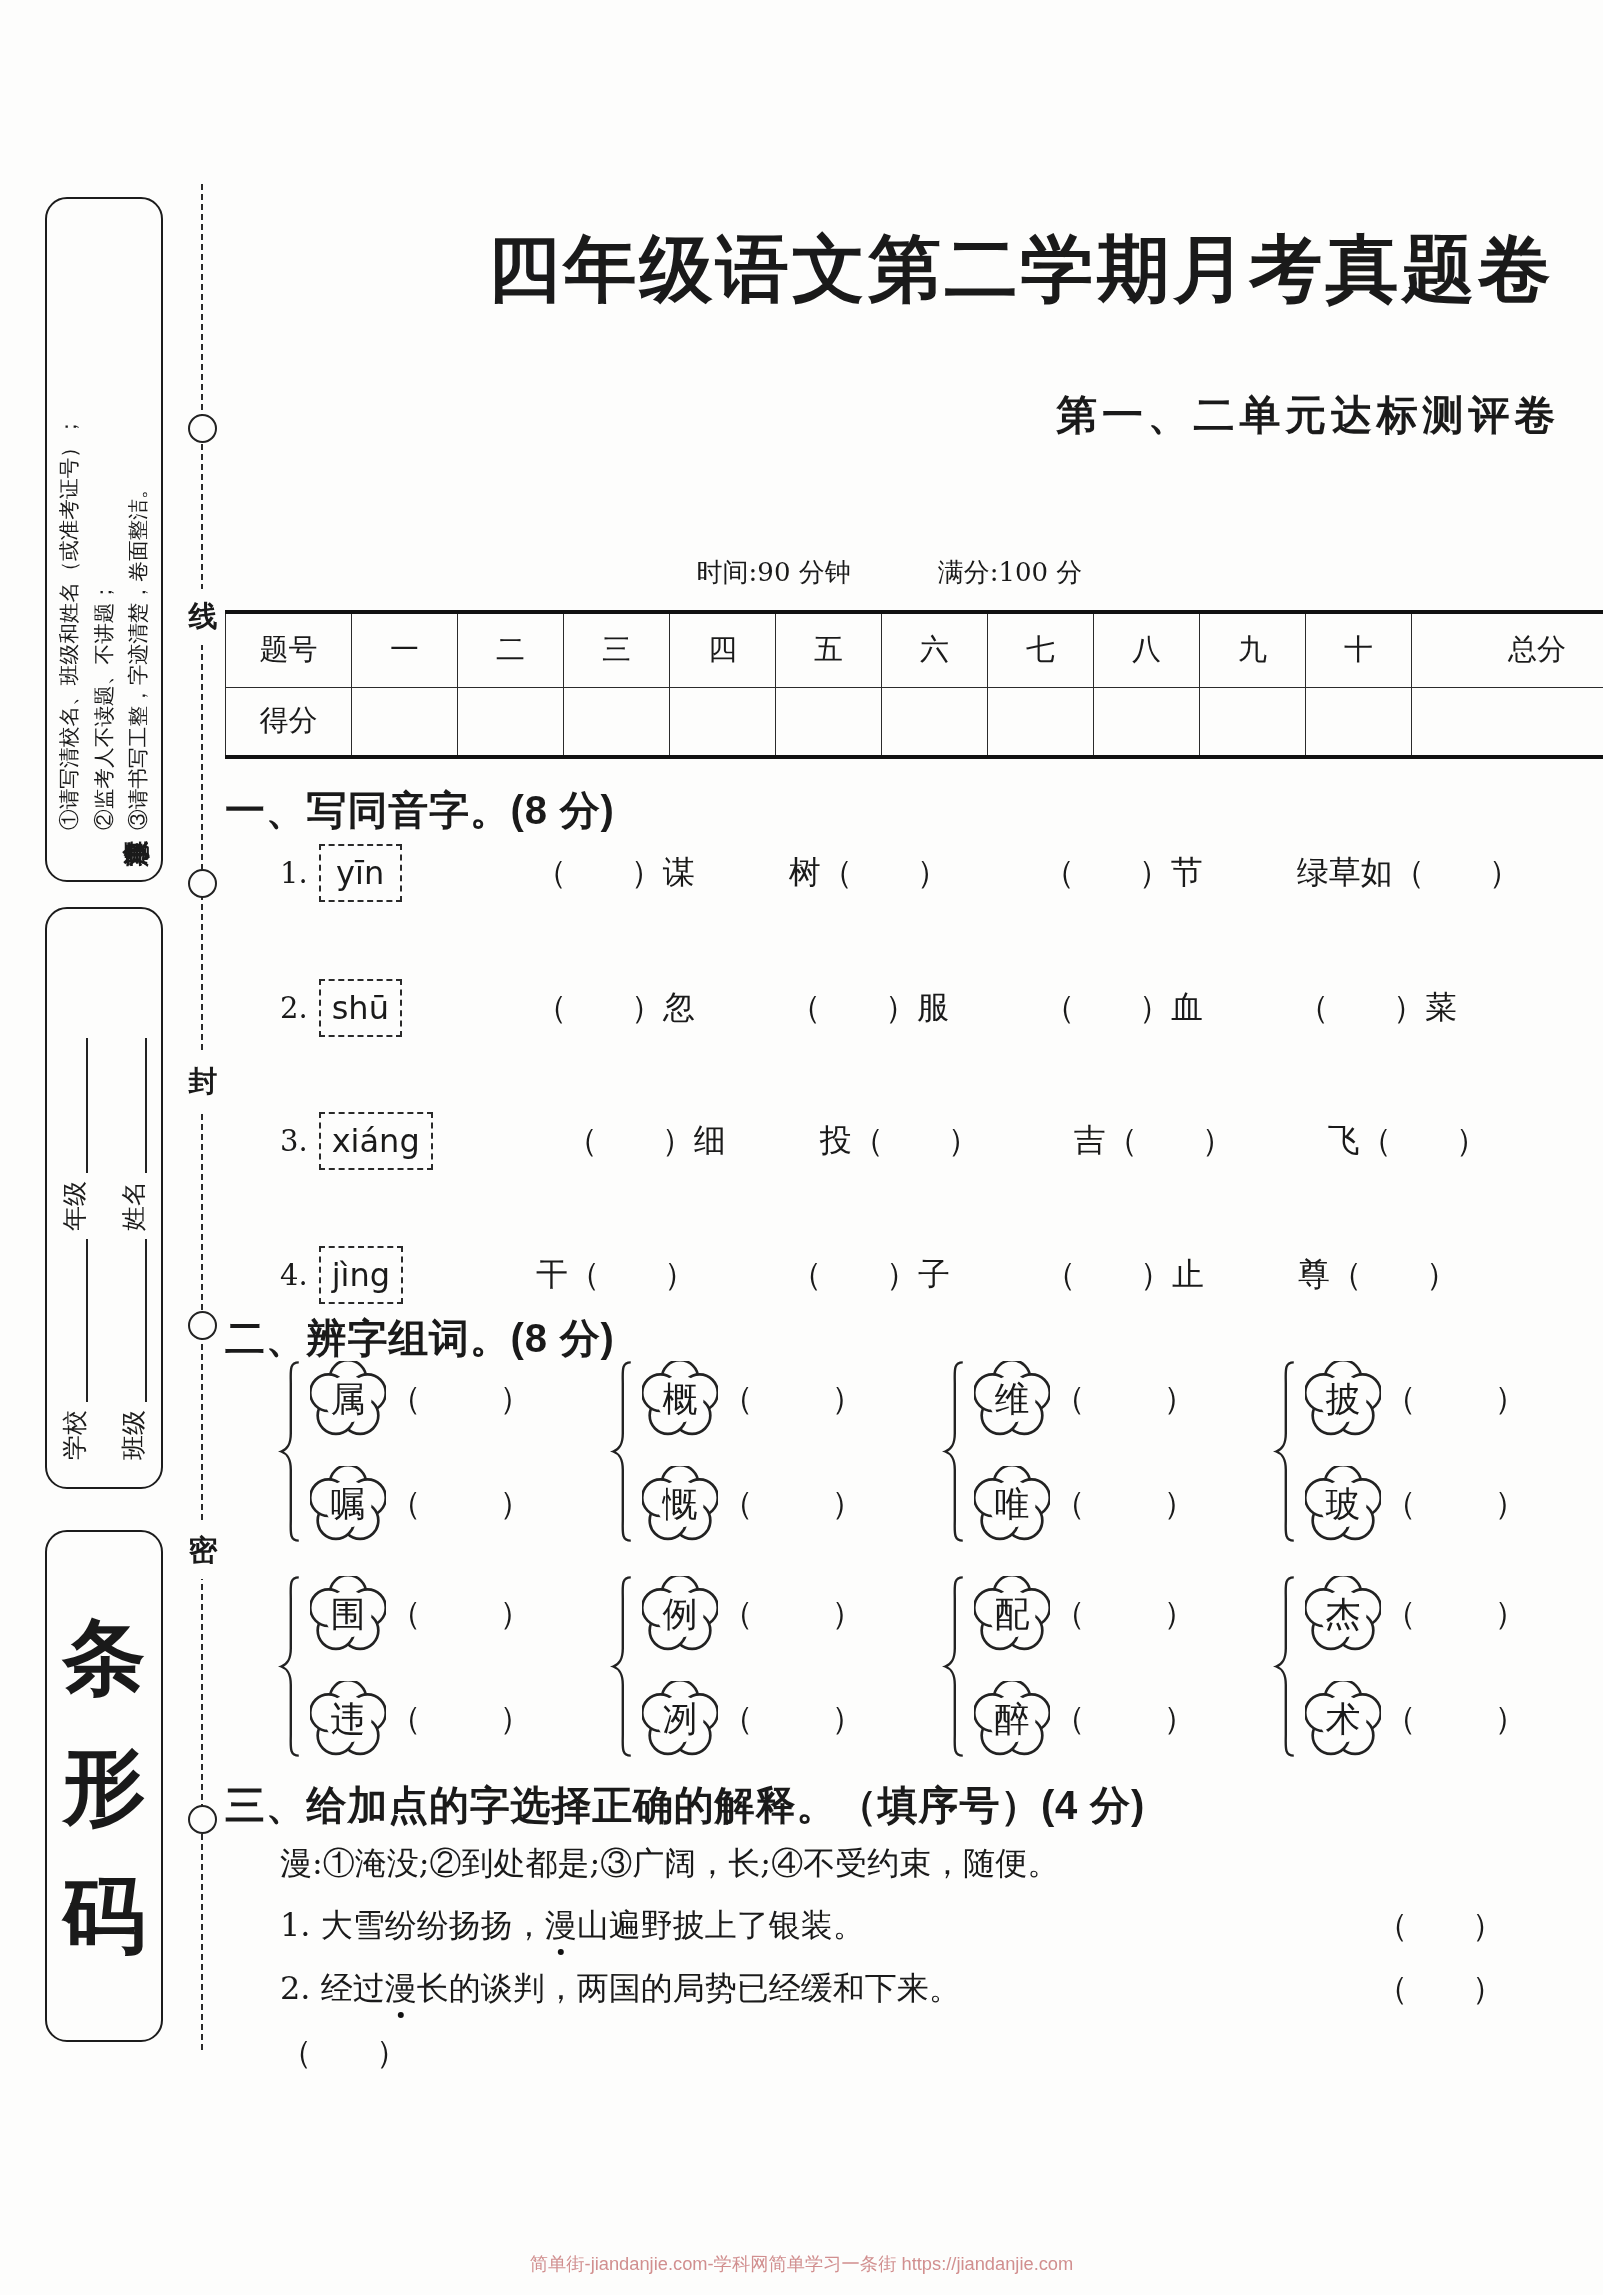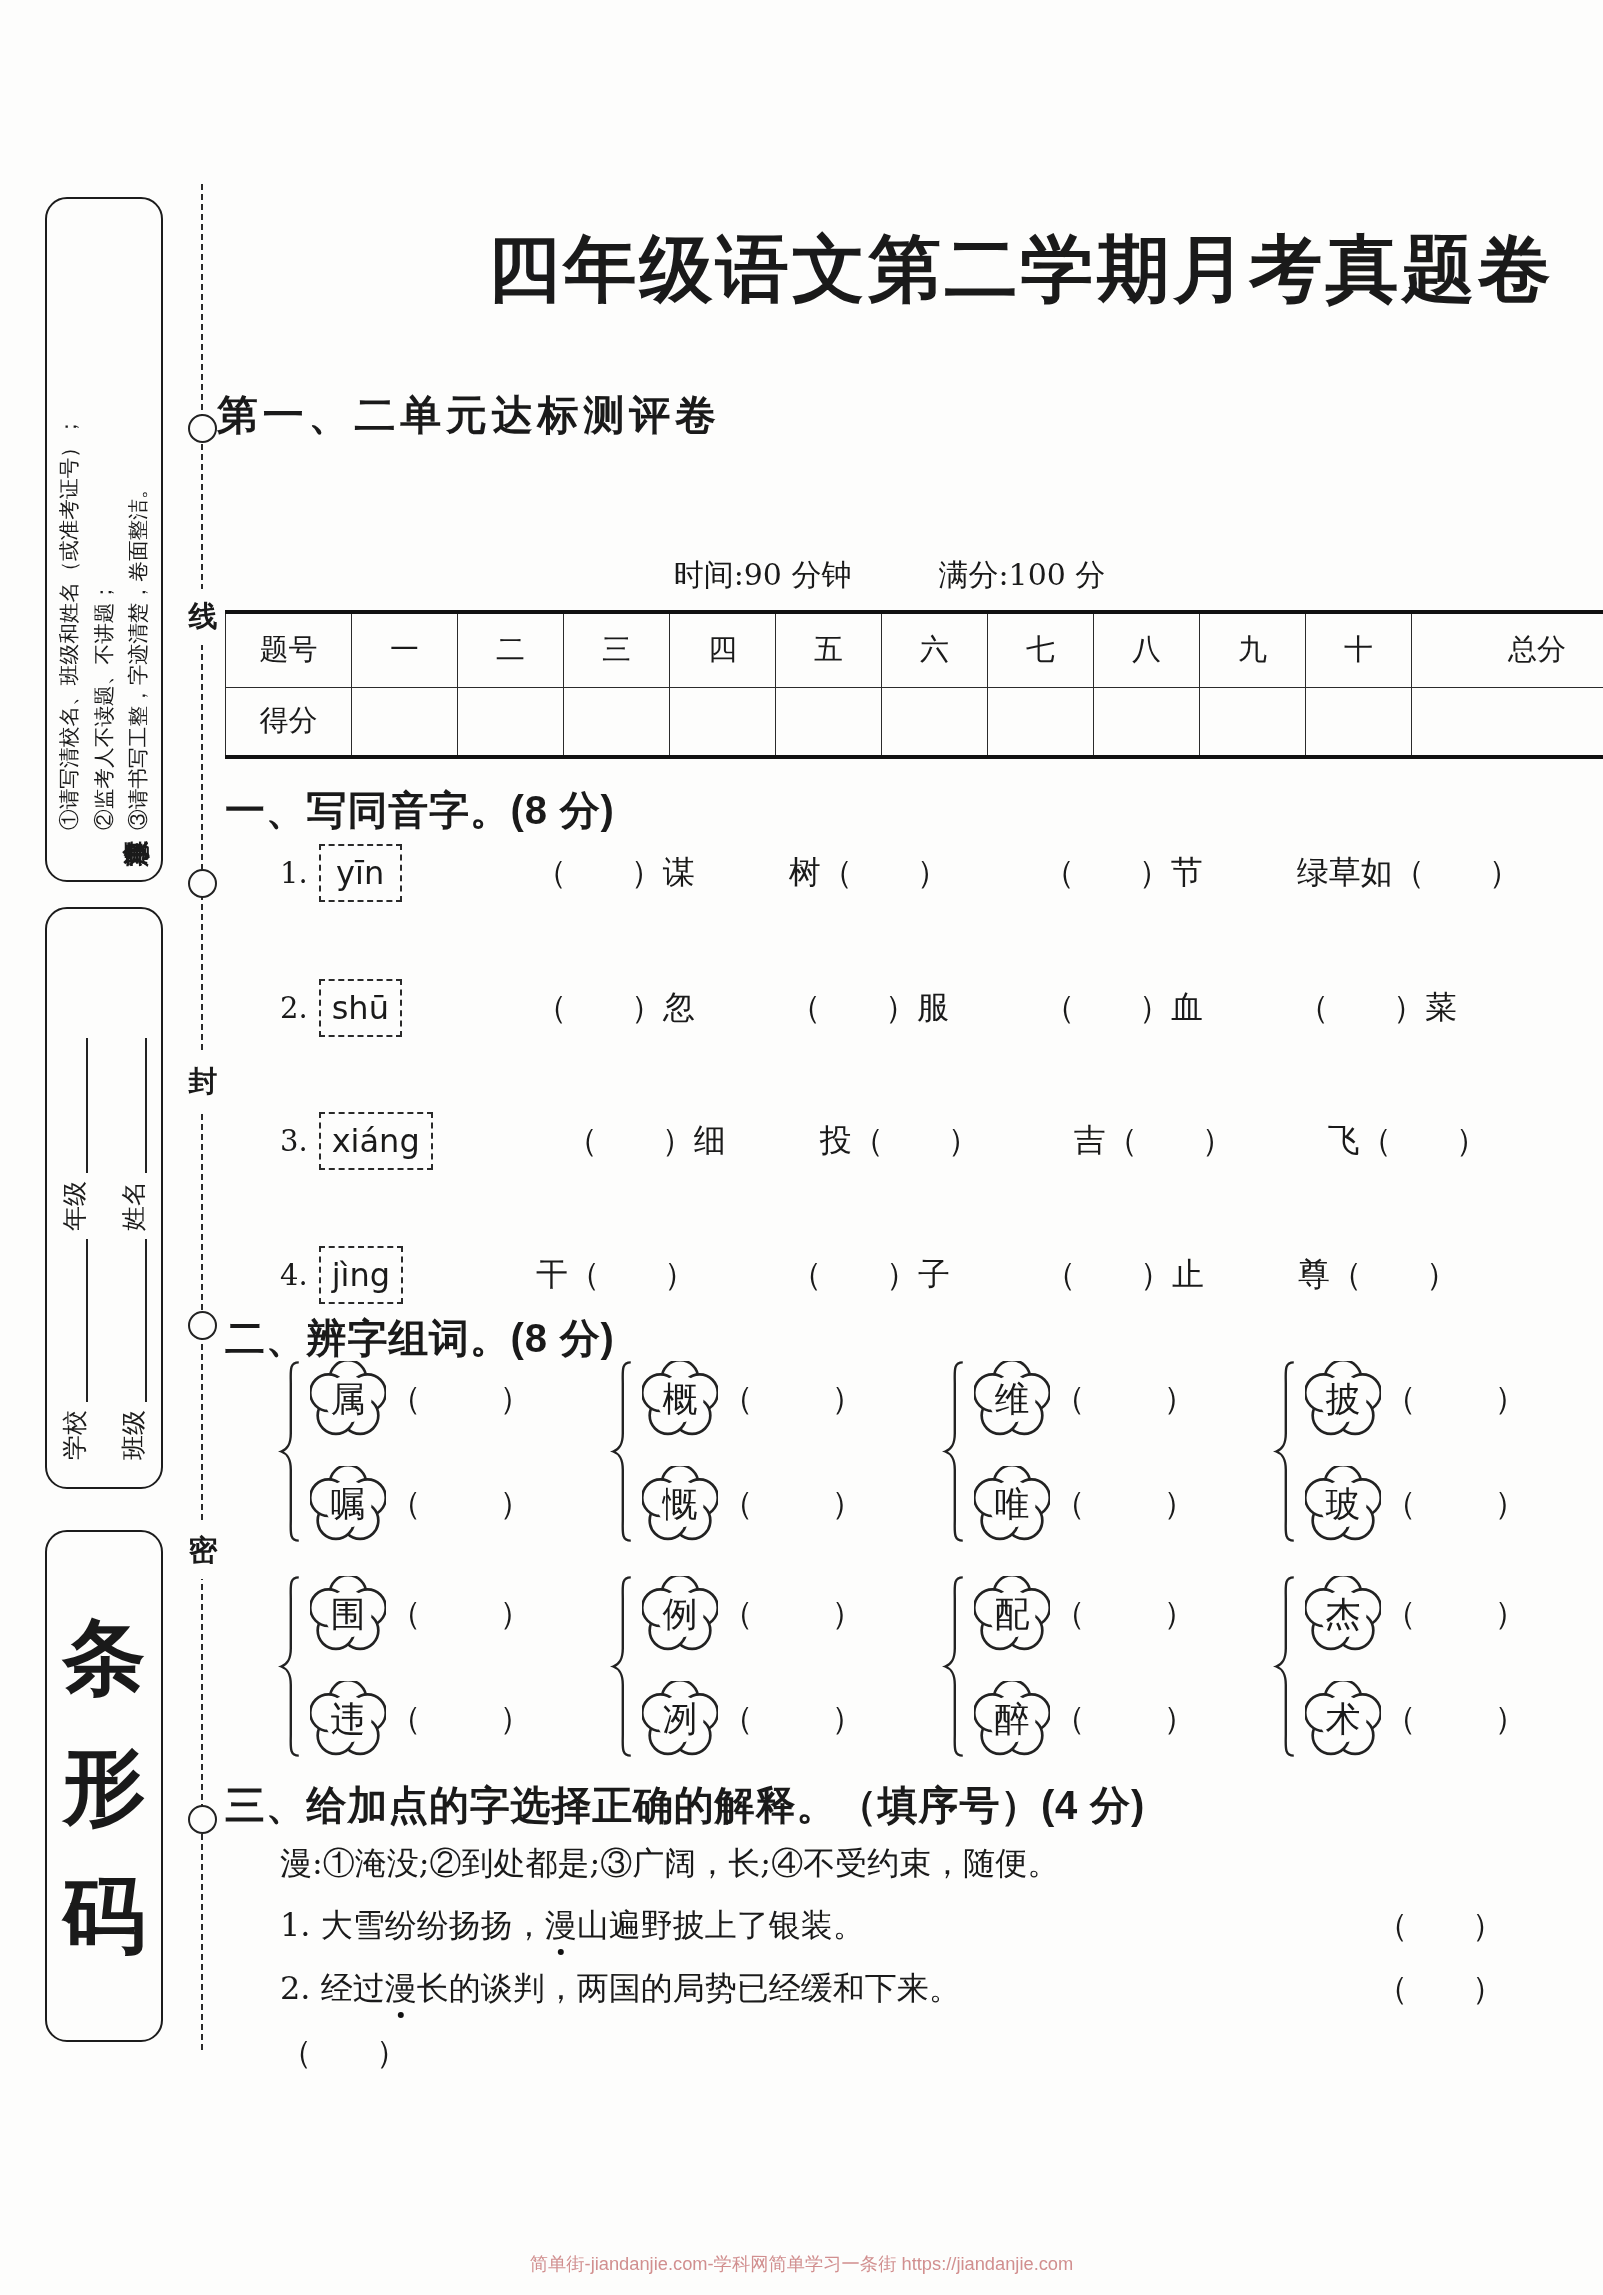--- a/index.html
+++ b/index.html
@@ -21,22 +21,22 @@
   .fline { display:inline-block; border-bottom:2.4px solid #222; height:1.1em; vertical-align:-4.8px; }
   .fl-a { width:163px; } .fl-b { width:135px; }
   .barcode-inner { position:absolute; inset:0; display:flex; flex-direction:column; align-items:center; justify-content:center; gap:46px; }
   .barcode-inner span { font-size:83px; font-weight:900; font-family:"Liberation Sans",sans-serif; line-height:1; }
   
   .bindline { position:absolute; left:201px; top:184px; height:1866px; border-left:2.4px dashed #2a2a2a; }
   .bindcircle { position:absolute; left:-15px; width:29px; height:29px; border:2.4px solid #222; border-radius:50%; background:#fdfdfc; }
   .bindchar { position:absolute; left:-17.5px; width:35px; text-align:center; background:#fdfdfc; font-size:29px; padding:8px 0; font-weight:600; }
   
   .title { position:absolute; left:225px; width:1329px; top:221px; text-align:right; font-size:73px; font-weight:900; letter-spacing:3.2px; font-family:"Liberation Sans",sans-serif; }
-  .subtitle { position:absolute; left:217px; width:1329px; top:388px; text-align:left; font-size:41px; font-weight:800; letter-spacing:4.8px; font-family:Liberation Mono, monospace; }
-  .infoline { position:absolute; left:225px; width:1329px; top:555px; text-align:center; font-size:30px; }
+  .subtitle { position:absolute; left:231px; width:1329px; top:388px; text-align:right; font-size:41px; font-weight:800; letter-spacing:4.8px; font-family:Liberation Mono, monospace; }
+  .infoline { position:absolute; left:225px; width:1329px; top:555px; text-align:center; font-size:26px; }
   .infoline .sep { display:inline-block; width:87px; }
   
   table.score { position:absolute; left:225px; top:610px; width:1438px; border-collapse:collapse; table-layout:fixed; }
   table.score td { border:1.6px solid #2b2b2b; text-align:center; font-size:29px; }
   table.score tr:first-child td { border-top:4.8px solid #111; height:75px; }
   table.score tr:last-child td { border-bottom:4.8px solid #111; height:70px; }
   
   .shead { position:absolute; left:225px; font-size:40px; font-weight:800; font-family:"Liberation Sans",sans-serif; letter-spacing:0.8px; }
   
   .s1row { position:absolute; left:280px; display:flex; align-items:center; font-size:32px; white-space:nowrap; }

